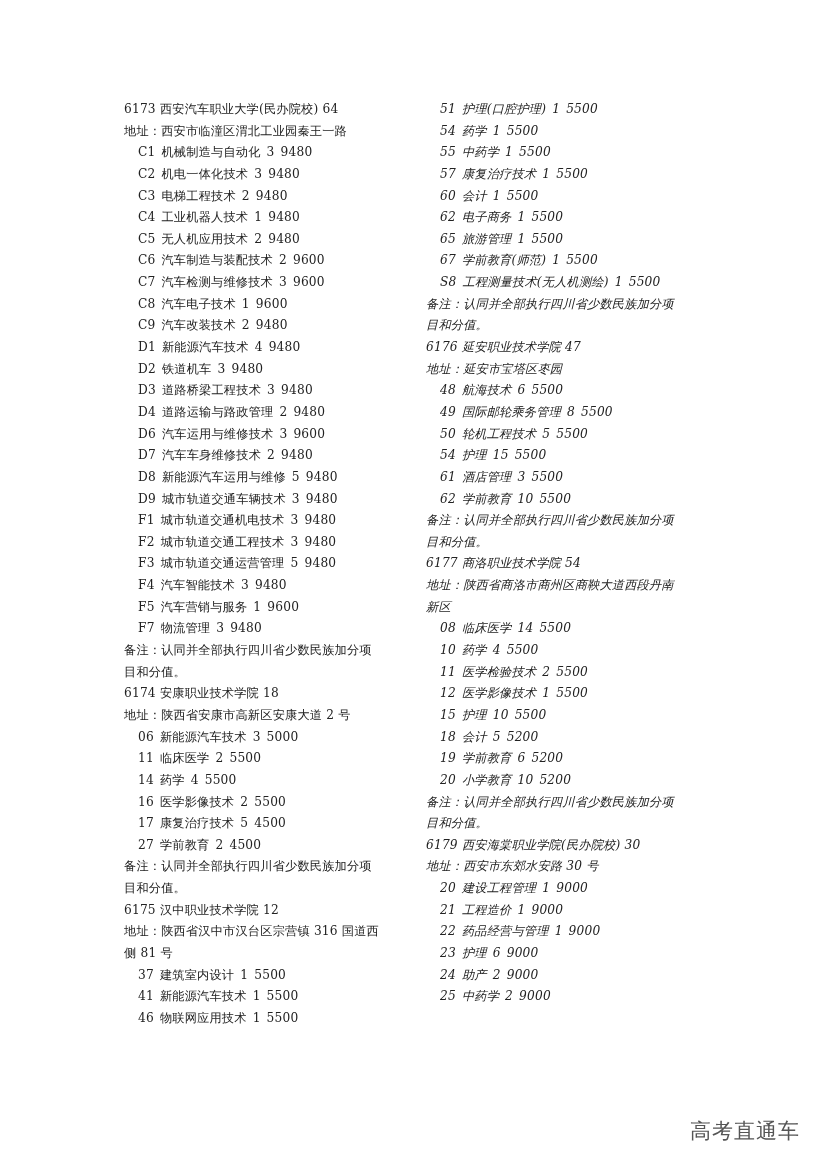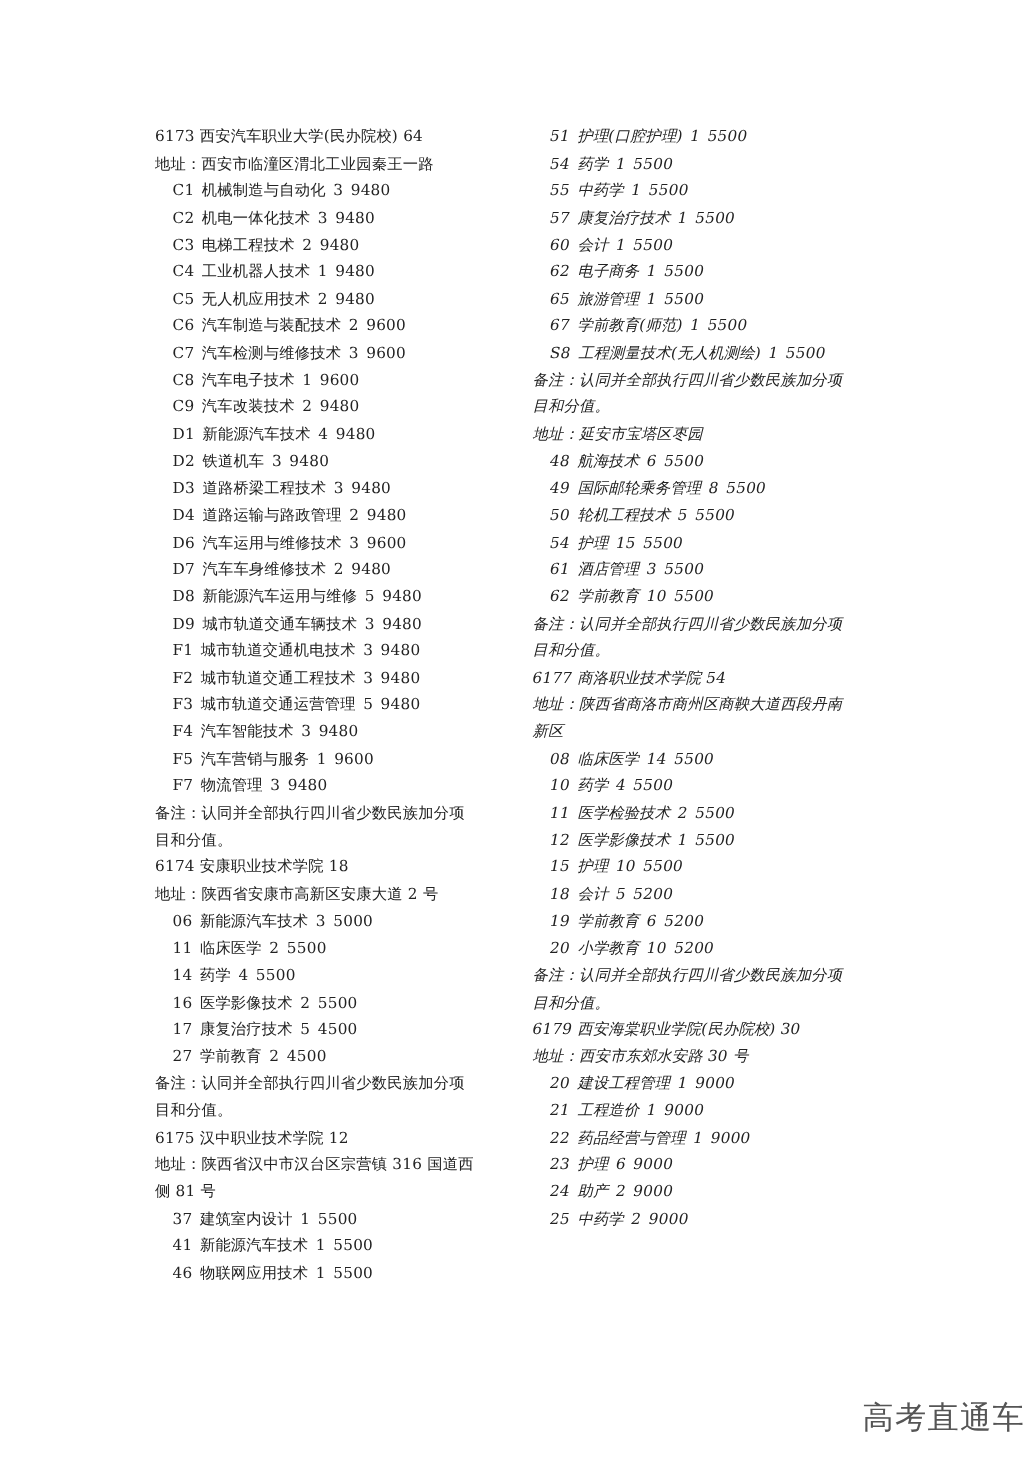--- a/index.html
+++ b/index.html
@@ -5,21 +5,21 @@
     html, body { margin: 0; padding: 0; background: #ffffff; }
     body { width: 827px; height: 1169px; position: relative; overflow: hidden;
            font-family: "DejaVu Serif", "Liberation Serif", serif; color: #222; }
     .col { position: absolute; top: 99px; width: 292px; }
     .col-left { left: 124px; }
     .col-right { left: 426px; font-style: italic; }
     .line { font-size: 12.2px; line-height: 21.65px; height: 21.65px; white-space: nowrap; letter-spacing: 0.2px; }
     .major { padding-left: 14px; }
     .sp { display: inline-block; width: 6px; }
     .watermark { position: absolute; left: 690px; top: 1117px; font-family: Liberation Mono, monospace;
-                 font-size: 25px; color: #555; letter-spacing: 1px; }
+                 font-size: 21px; color: #555; letter-spacing: 1px; }
   </style>
 </head>
 <body>
 
 <div class="col col-left" id="col-left">
     <div class="line">6173 西安汽车职业大学(民办院校) 64</div>
     <div class="line">地址：西安市临潼区渭北工业园秦王一路</div>
     <div class="line major"><span>C1</span><span class="sp"></span><span>机械制造与自动化</span><span class="sp"></span><span>3</span><span class="sp"></span><span>9480</span></div>
     <div class="line major"><span>C2</span><span class="sp"></span><span>机电一体化技术</span><span class="sp"></span><span>3</span><span class="sp"></span><span>9480</span></div>
     <div class="line major"><span>C3</span><span class="sp"></span><span>电梯工程技术</span><span class="sp"></span><span>2</span><span class="sp"></span><span>9480</span></div>
@@ -67,20 +67,21 @@
     <div class="line major"><span>54</span><span class="sp"></span><span>药学</span><span class="sp"></span><span>1</span><span class="sp"></span><span>5500</span></div>
     <div class="line major"><span>55</span><span class="sp"></span><span>中药学</span><span class="sp"></span><span>1</span><span class="sp"></span><span>5500</span></div>
     <div class="line major"><span>57</span><span class="sp"></span><span>康复治疗技术</span><span class="sp"></span><span>1</span><span class="sp"></span><span>5500</span></div>
     <div class="line major"><span>60</span><span class="sp"></span><span>会计</span><span class="sp"></span><span>1</span><span class="sp"></span><span>5500</span></div>
     <div class="line major"><span>62</span><span class="sp"></span><span>电子商务</span><span class="sp"></span><span>1</span><span class="sp"></span><span>5500</span></div>
     <div class="line major"><span>65</span><span class="sp"></span><span>旅游管理</span><span class="sp"></span><span>1</span><span class="sp"></span><span>5500</span></div>
     <div class="line major"><span>67</span><span class="sp"></span><span>学前教育(师范)</span><span class="sp"></span><span>1</span><span class="sp"></span><span>5500</span></div>
     <div class="line major"><span>S8</span><span class="sp"></span><span>工程测量技术(无人机测绘)</span><span class="sp"></span><span>1</span><span class="sp"></span><span>5500</span></div>
     <div class="line">备注：认同并全部执行四川省少数民族加分项</div>
     <div class="line">目和分值。</div>
+    <div class="line">6176 延安职业技术学院 47</div>
     <div class="line">地址：延安市宝塔区枣园</div>
     <div class="line major"><span>48</span><span class="sp"></span><span>航海技术</span><span class="sp"></span><span>6</span><span class="sp"></span><span>5500</span></div>
     <div class="line major"><span>49</span><span class="sp"></span><span>国际邮轮乘务管理</span><span class="sp"></span><span>8</span><span class="sp"></span><span>5500</span></div>
     <div class="line major"><span>50</span><span class="sp"></span><span>轮机工程技术</span><span class="sp"></span><span>5</span><span class="sp"></span><span>5500</span></div>
     <div class="line major"><span>54</span><span class="sp"></span><span>护理</span><span class="sp"></span><span>15</span><span class="sp"></span><span>5500</span></div>
     <div class="line major"><span>61</span><span class="sp"></span><span>酒店管理</span><span class="sp"></span><span>3</span><span class="sp"></span><span>5500</span></div>
     <div class="line major"><span>62</span><span class="sp"></span><span>学前教育</span><span class="sp"></span><span>10</span><span class="sp"></span><span>5500</span></div>
     <div class="line">备注：认同并全部执行四川省少数民族加分项</div>
     <div class="line">目和分值。</div>
     <div class="line">6177 商洛职业技术学院 54</div>

